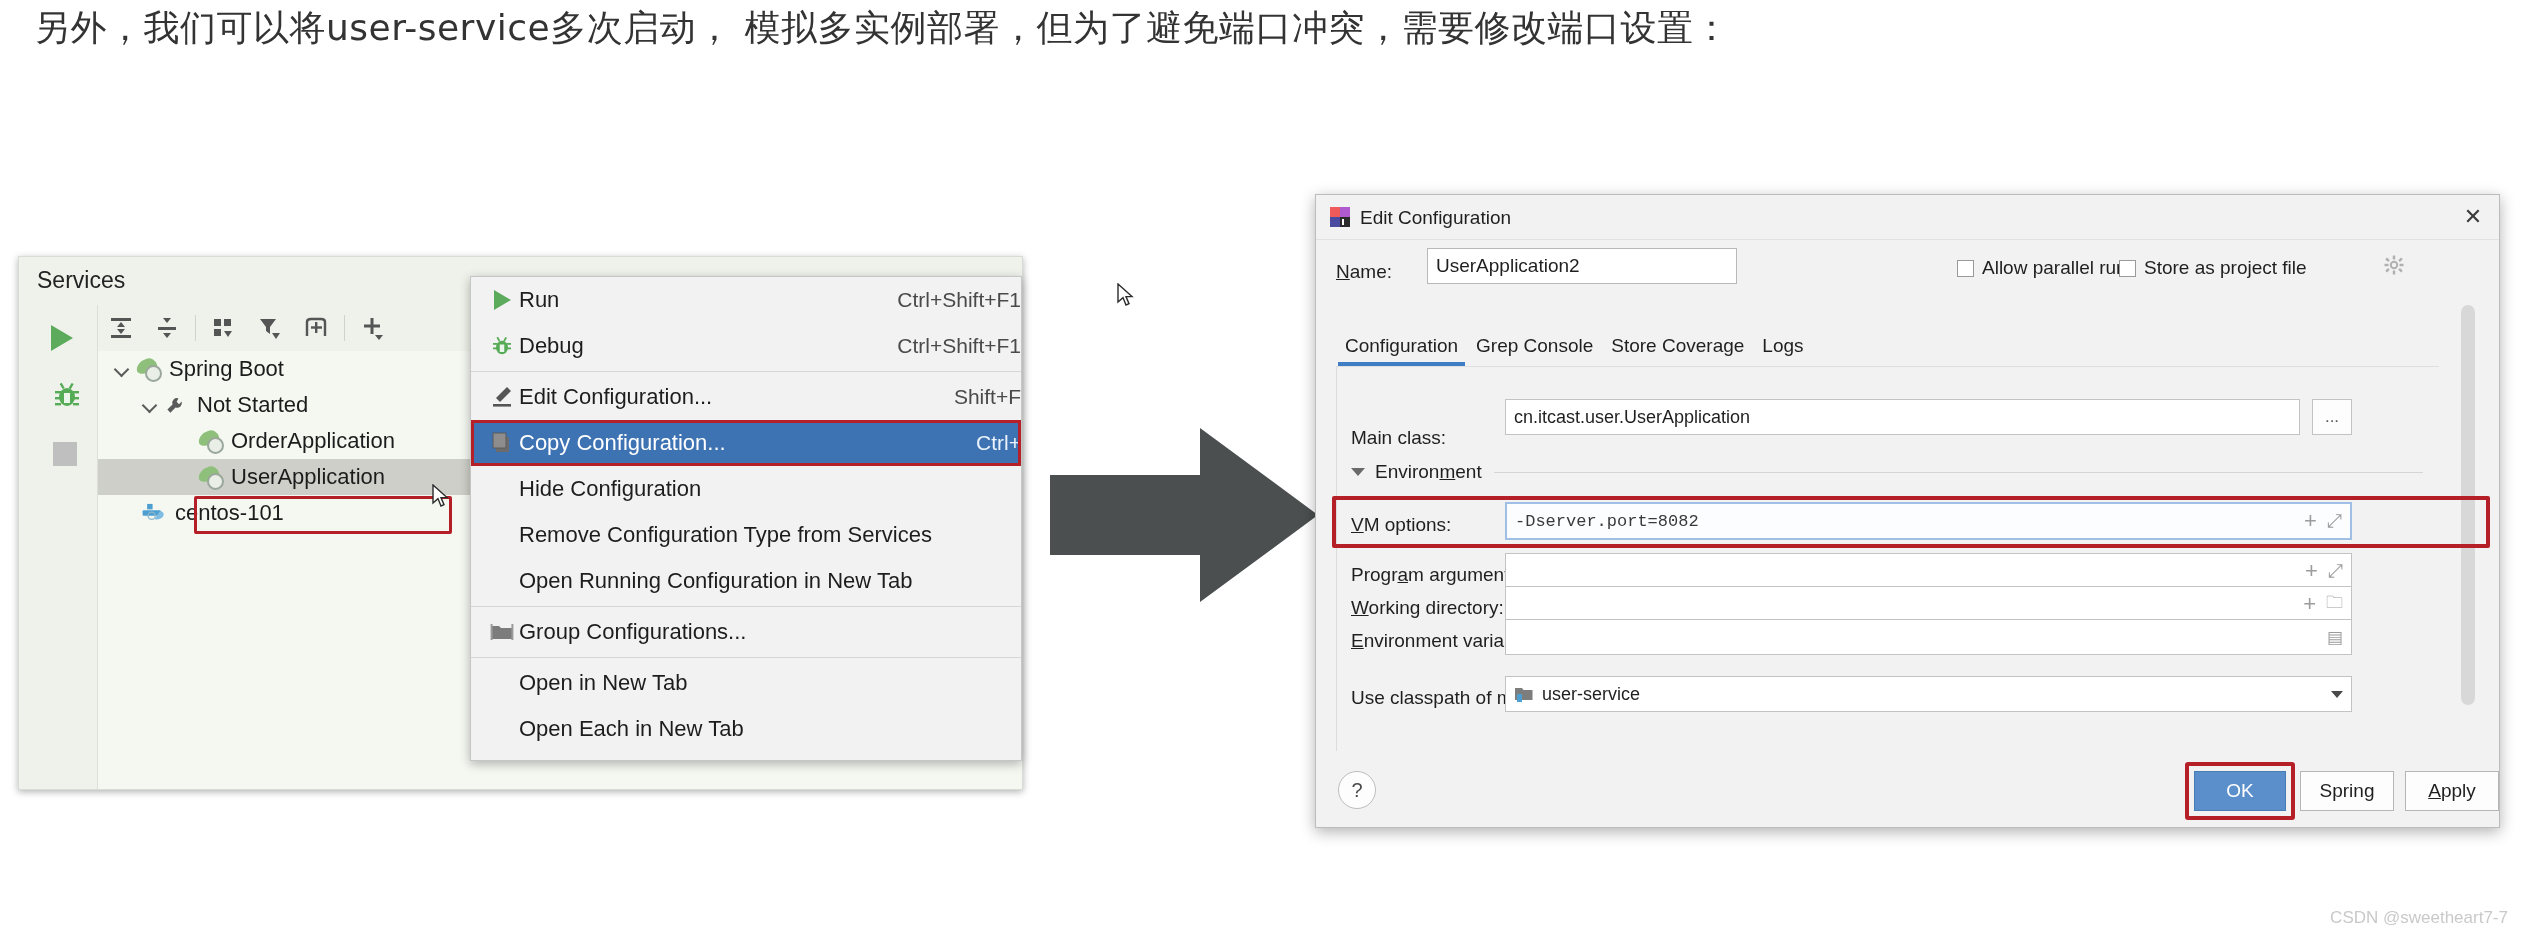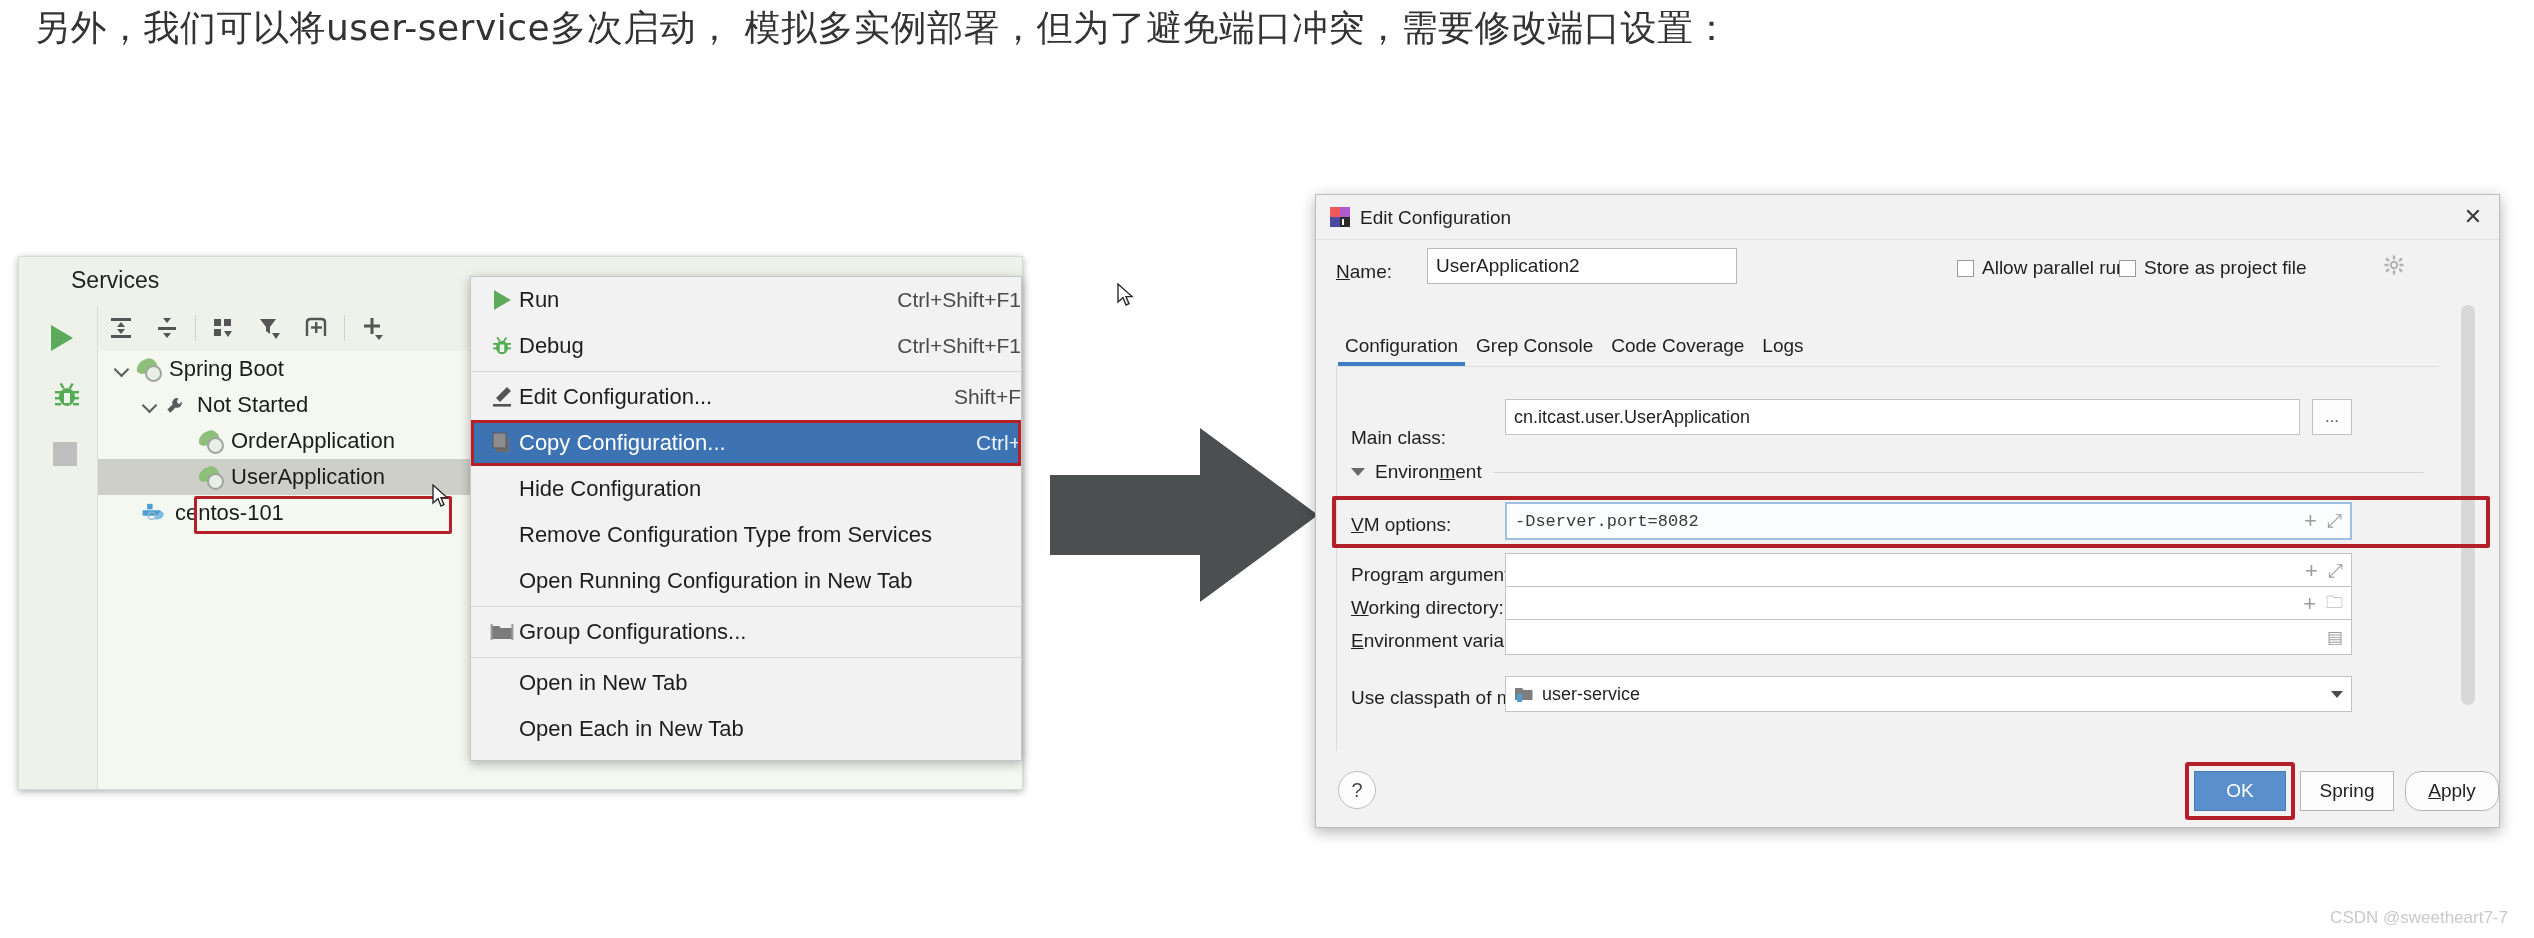--- a/index.html
+++ b/index.html
@@ -22,21 +22,21 @@
   
   #services-window{
     position:absolute;left:18px;top:256px;width:1005px;height:534px;
     background:#eef2ea;
     box-shadow:0 2px 7px rgba(0,0,0,.30);
     border:1px solid #d9dcd6;
     box-sizing:border-box;
   }
   #services-title{
     position:absolute;left:18px;top:10px;
-    font-size:23px;color:#232323;margin-left:34px;
+    font-size:23px;color:#232323;
   }
   #services-gutter{
     position:absolute;left:18px;top:48px;width:60px;bottom:0;
     background:#eef2ea;
     border-right:1px solid #dcdfd8;
   }
   .gutter-ico{position:absolute;left:14px;width:34px;height:34px;}
   #gutter-run{top:16px;}
   #gutter-debug{top:74px;}
   #gutter-stop{top:132px;}
@@ -193,21 +193,21 @@
     border:1px solid #bdbdbd;background:#fdfdfd;display:flex;align-items:center;justify-content:center;
     font-size:20px;color:#4a4a4a;
   }
   .dlg-btn{
     position:absolute;bottom:16px;height:40px;border:1px solid #b6b6b6;background:#fdfdfd;
     display:flex;align-items:center;justify-content:center;font-size:19px;color:#1f1f1f;
     box-sizing:border-box;
   }
   #btn-ok{right:213px;width:92px;background:#5b8fcb;border:1px solid #4a7cb4;color:#ffffff;}
   #btn-cancel{right:105px;width:94px;}
-  #btn-apply{right:0px;width:94px;border-radius:16px;}
+  #btn-apply{right:0px;width:94px;}
   #ok-redbox{position:absolute;right:204px;bottom:7px;width:110px;height:58px;border:4px solid #b51f28;box-sizing:border-box;border-radius:3px;}
 
   #watermark{
     position:absolute;right:26px;bottom:10px;font-size:17px;color:#c9c9c9;
   }
 </style>
 </head>
 <body>
 
 <div id="heading">另外，我们可以将user-service多次启动， 模拟多实例部署，但为了避免端口冲突，需要修改端口设置：</div>
@@ -479,21 +479,21 @@
       <rect x="2.3" y="2.8" width="2.4" height="4" transform="rotate(-45 3.5 4.8)"></rect>
       <rect x="15.3" y="13.2" width="2.4" height="4" transform="rotate(-45 16.5 15.2)"></rect>
       <rect x="2.3" y="13.2" width="2.4" height="4" transform="rotate(45 3.5 15.2)"></rect>
       <rect x="15.3" y="2.8" width="2.4" height="4" transform="rotate(45 16.5 4.8)"></rect>
     </g>
   </svg>
 
   <div id="tabs">
     <div class="tab active">Configuration</div>
     <div class="tab">Grep Console</div>
-    <div class="tab">Code Coverage</div>
+    <div class="tab">Store Coverage</div>
     <div class="tab">Logs</div>
   </div>
   <div id="tab-underline-track"></div>
 
   <div id="panel">
 
     <div class="flabel" style="left:14px;top:60px;">Main class:</div>
     <div class="finput" style="left:168px;top:32px;width:795px;height:36px;">
       <span>cn.itcast.user.UserApplication</span>
     </div>

